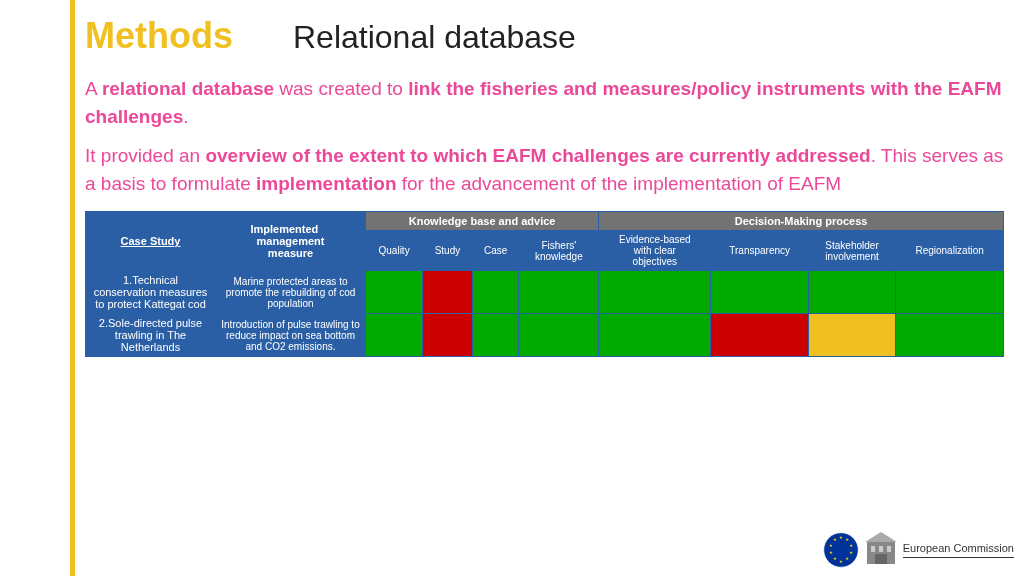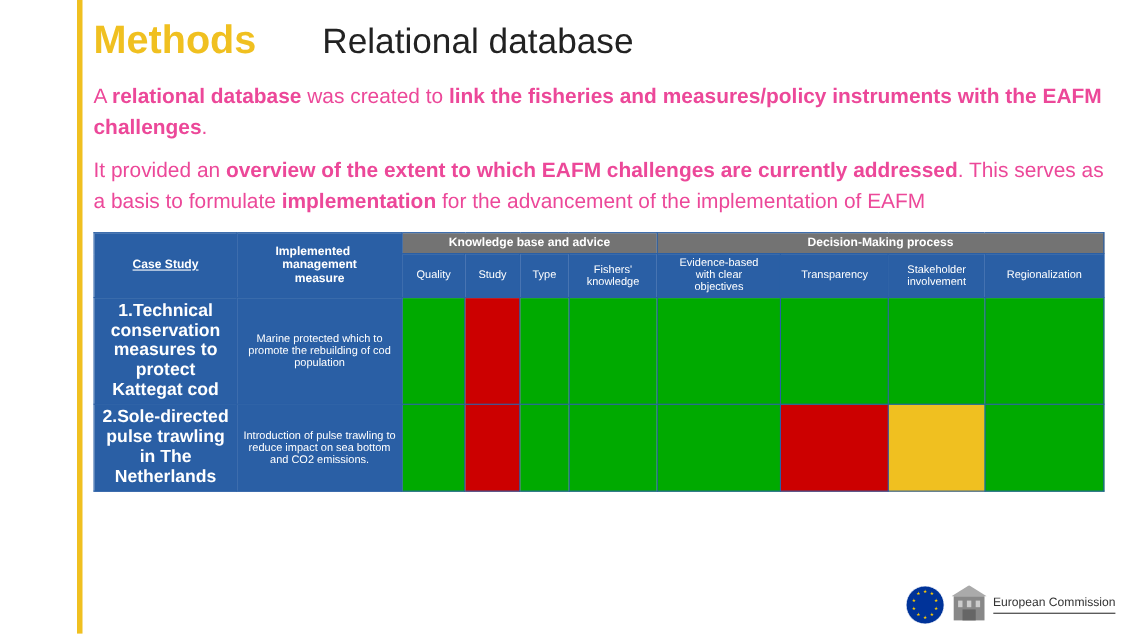--- a/index.html
+++ b/index.html
@@ -106,22 +106,21 @@
       text-align: left;
       vertical-align: bottom;
       width: 150px;
     }
 
     .td-case-study {
       background-color: #2a5fa5 !important;
       text-align: left;
       vertical-align: top;
       color: #fff;
-      font-size: 16px;
-      font-weight: bold;
+      font-size: 11px;
     }
 
     .td-impl-measure {
       background-color: #2a5fa5 !important;
       text-align: left;
       vertical-align: top;
       color: #fff;
       font-size: 10px;
     }
 
@@ -181,32 +180,32 @@
     <thead>
       <tr class="header-group">
         <th class="th-case-study" rowspan="2">Case Study</th>
         <th class="th-impl-measure" rowspan="2">Implemented &nbsp;&nbsp;&nbsp; management<br>measure</th>
         <th colspan="4">Knowledge base and advice</th>
         <th colspan="4">Decision-Making process</th>
       </tr>
       <tr class="sub-header">
         <th>Quality</th>
         <th>Study</th>
-        <th>Type</th>
+        <th>Case</th>
         <th>Fishers'<br>knowledge</th>
         <th>Evidence-based<br>with clear<br>objectives</th>
         <th>Transparency</th>
         <th>Stakeholder<br>involvement</th>
         <th>Regionalization</th>
       </tr>
     </thead>
     <tbody>
       <tr>
         <td class="td-case-study">1.Technical conservation measures to protect Kattegat cod</td>
-        <td class="td-impl-measure">Marine protected which to promote the rebuilding of cod population</td>
+        <td class="td-impl-measure">Marine protected areas to promote the rebuilding of cod population</td>
         <td class="cell-green"></td>
         <td class="cell-red"></td>
         <td class="cell-green"></td>
         <td class="cell-green"></td>
         <td class="cell-green"></td>
         <td class="cell-green"></td>
         <td class="cell-green"></td>
         <td class="cell-green"></td>
       </tr>
       <tr>

